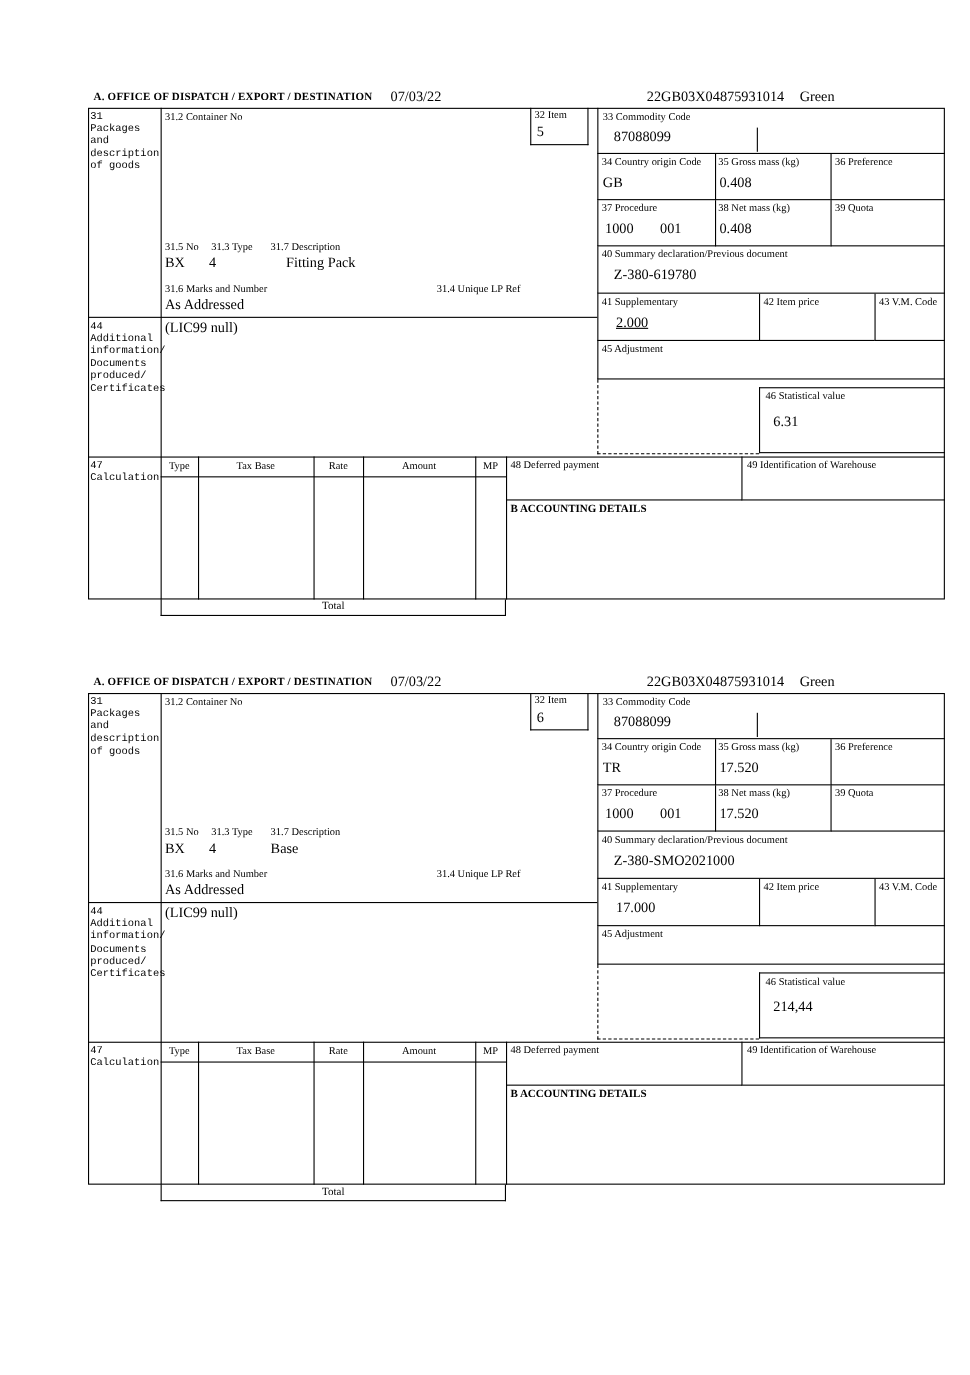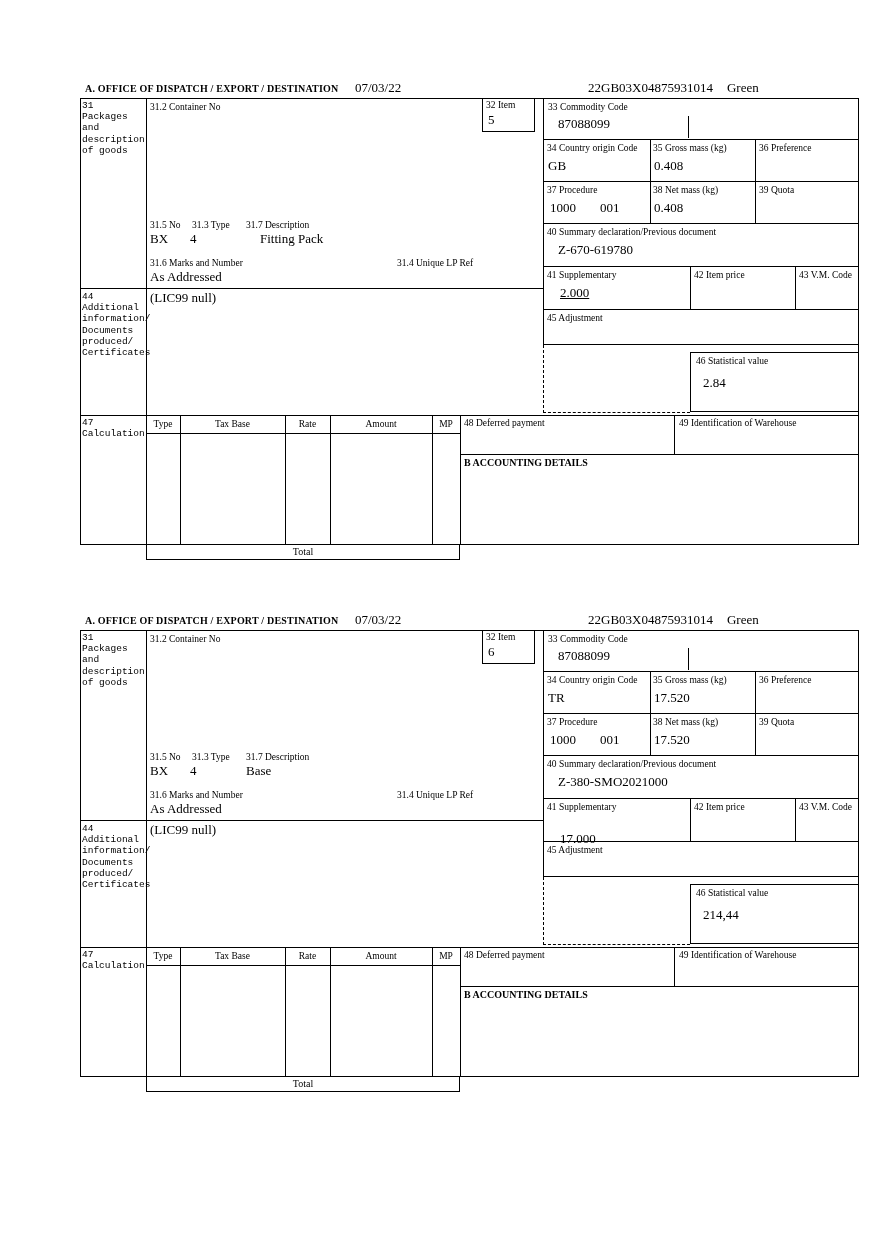--- a/index.html
+++ b/index.html
@@ -118,31 +118,31 @@
   <div class="lbl" style="left:759px;top:63px;">36 Preference</div>
 
   <div class="lbl" style="left:547px;top:105px;">37 Procedure</div>
   <div class="val" style="left:550px;top:121px;">1000</div>
   <div class="val" style="left:600px;top:121px;">001</div>
   <div class="lbl" style="left:653px;top:105px;">38 Net mass (kg)</div>
   <div class="val" style="left:654px;top:121px;">0.408</div>
   <div class="lbl" style="left:759px;top:105px;">39 Quota</div>
 
   <div class="lbl" style="left:547px;top:147px;">40 Summary declaration/Previous document</div>
-  <div class="val" style="left:558px;top:163px;">Z-670-619780</div>
+  <div class="val" style="left:558px;top:163px;">Z-380-619780</div>
 
   <div class="lbl" style="left:547px;top:190px;">41 Supplementary</div>
   <div class="val" style="left:560px;top:206px;text-decoration:underline;">2.000</div>
   <div class="lbl" style="left:694px;top:190px;">42 Item price</div>
   <div class="lbl" style="left:799px;top:190px;">43 V.M. Code</div>
 
   <div class="lbl" style="left:547px;top:233px;">45 Adjustment</div>
 
   <div class="lbl" style="left:696px;top:276px;">46 Statistical value</div>
-  <div class="val" style="left:703px;top:296px;">2.84</div>
+  <div class="val" style="left:703px;top:296px;">6.31</div>
 
   <div class="lbl ctr" style="left:146px;top:339px;width:34px;">Type</div>
   <div class="lbl ctr" style="left:180px;top:339px;width:105px;">Tax Base</div>
   <div class="lbl ctr" style="left:285px;top:339px;width:45px;">Rate</div>
   <div class="lbl ctr" style="left:330px;top:339px;width:102px;">Amount</div>
   <div class="lbl ctr" style="left:432px;top:339px;width:28px;">MP</div>
 
   <div class="lbl" style="left:464px;top:338px;">48 Deferred payment</div>
   <div class="lbl" style="left:679px;top:338px;">49 Identification of Warehouse</div>
 
@@ -242,21 +242,21 @@
   <div class="val" style="left:550px;top:121px;">1000</div>
   <div class="val" style="left:600px;top:121px;">001</div>
   <div class="lbl" style="left:653px;top:105px;">38 Net mass (kg)</div>
   <div class="val" style="left:654px;top:121px;">17.520</div>
   <div class="lbl" style="left:759px;top:105px;">39 Quota</div>
 
   <div class="lbl" style="left:547px;top:147px;">40 Summary declaration/Previous document</div>
   <div class="val" style="left:558px;top:163px;text-align:right;">Z-380-SMO2021000</div>
 
   <div class="lbl" style="left:547px;top:190px;">41 Supplementary</div>
-  <div class="val" style="left:560px;top:206px;margin-top:14px;">17.000</div>
+  <div class="val" style="left:560px;top:206px;">17.000</div>
   <div class="lbl" style="left:694px;top:190px;">42 Item price</div>
   <div class="lbl" style="left:799px;top:190px;">43 V.M. Code</div>
 
   <div class="lbl" style="left:547px;top:233px;">45 Adjustment</div>
 
   <div class="lbl" style="left:696px;top:276px;">46 Statistical value</div>
   <div class="val" style="left:703px;top:296px;text-align:right;">214,44</div>
 
   <div class="lbl ctr" style="left:146px;top:339px;width:34px;">Type</div>
   <div class="lbl ctr" style="left:180px;top:339px;width:105px;">Tax Base</div>

